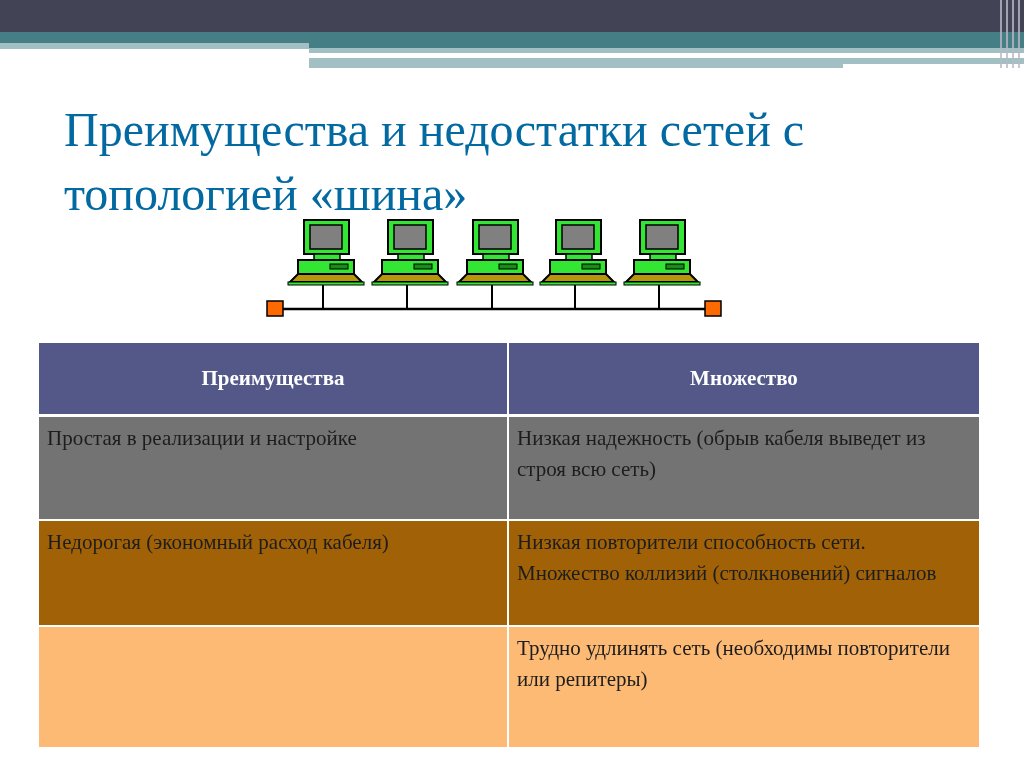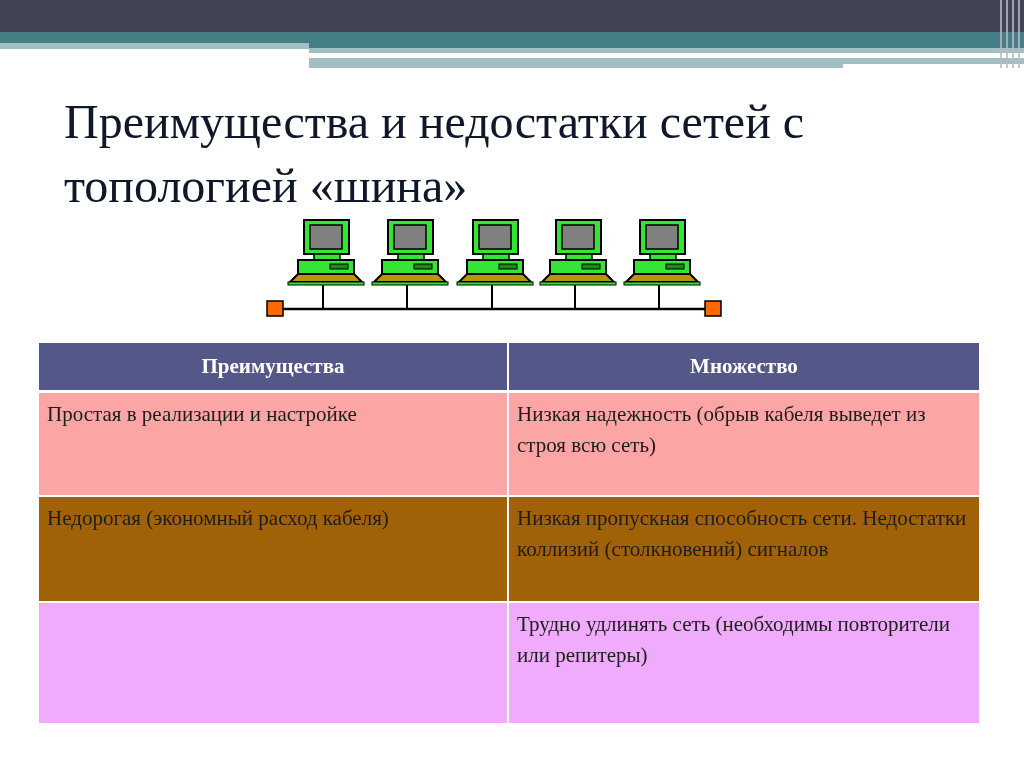--- a/index.html
+++ b/index.html
@@ -12,46 +12,46 @@
   .bar-dark { position: absolute; left: 0; top: 0; width: 1024px; height: 32px; background: #424456; }
   .bar-teal { position: absolute; left: 0; top: 32px; width: 1024px; height: 16px; background: #457f85; }
   .bar-light-left { position: absolute; left: 0; top: 43px; width: 309px; height: 6px; background: #a2bfc3; }
   .bar-right-1 { position: absolute; left: 309px; top: 48px; width: 715px; height: 5px; background: #a2bfc3; }
   .bar-right-2 { position: absolute; left: 309px; top: 58px; width: 715px; height: 10px; background: #a2bfc3; }
   .bar-right-white1 { position: absolute; left: 309px; top: 53px; width: 176px; height: 4px; background: #ffffff; }
   .bar-right-white2 { position: absolute; left: 422px; top: 64px; width: 92px; height: 4px; background: #ffffff; }
   .bar-edge { position: absolute; top: 0; width: 2px; height: 68px; background: #b9b9c6; opacity: 0.8; }
 
   .title {
-    position: absolute; left: 64px; top: 90px; width: 860px;
-    font-size: 48px; line-height: 64px; color: #0f172a;
+    position: absolute; left: 64px; top: 98px; width: 860px;
+    font-size: 48px; line-height: 64px; color: #0369a1;
     font-family: "Liberation Serif", serif;
   }
 
   .diagram { position: absolute; left: 262px; top: 212px; width: 470px; height: 110px; }
 
   table.comp {
     position: absolute; left: 39px; top: 343px; width: 940px;
     border-collapse: collapse; table-layout: fixed;
   }
   table.comp th {
     background: #545889; color: #ffffff; font-weight: bold;
     font-size: 21px; height: 47px; text-align: center;
     border-right: 2px solid #ffffff; border-bottom: 3px solid #ffffff;
-    padding: 0;
+    padding: 12px;
   }
   table.comp td {
     vertical-align: top; font-size: 21px; line-height: 31px; color: #1d1d1d;
     padding: 6px 8px 0 8px;
     border-right: 2px solid #ffffff; border-bottom: 2px solid #ffffff;
   }
   table.comp th:last-child, table.comp td:last-child { border-right: none; }
-  tr.r1 td { background: #fca5a5; height: 96px; }
+  tr.r1 td { background: #737373; height: 96px; }
   tr.r2 td { background: #a16207; height: 98px; }
-  tr.r3 td { background: #f0abfc; height: 114px; }
+  tr.r3 td { background: #fdba74; height: 114px; }
 </style>
 </head>
 <body>
 
 <div>
   <div class="bar-dark"></div>
   <div class="bar-teal"></div>
   <div class="bar-light-left"></div>
   <div class="bar-right-1"></div>
   <div class="bar-right-2"></div>
@@ -133,20 +133,20 @@
       <th>Множество</th>
     </tr>
   </thead>
   <tbody>
     <tr class="r1">
       <td>Простая в реализации и настройке</td>
       <td>Низкая надежность (обрыв кабеля выведет из строя всю сеть)</td>
     </tr>
     <tr class="r2">
       <td>Недорогая (экономный расход кабеля)</td>
-      <td>Низкая пропускная способность сети. Недостатки коллизий (столкновений) сигналов</td>
+      <td>Низкая повторители способность сети. Множество коллизий (столкновений) сигналов</td>
     </tr>
     <tr class="r3">
       <td></td>
       <td>Трудно удлинять сеть (необходимы повторители или репитеры)</td>
     </tr>
   </tbody>
 </table>
 
 </body></html>

